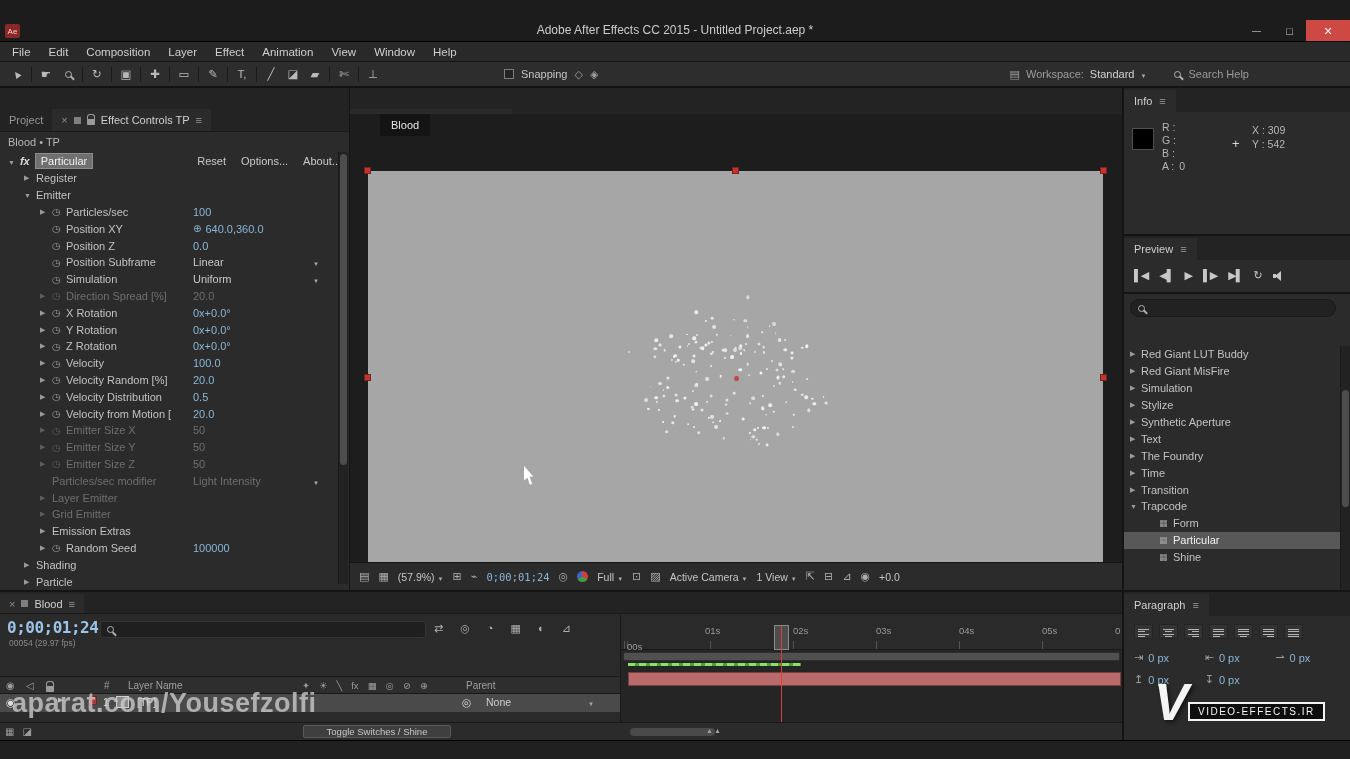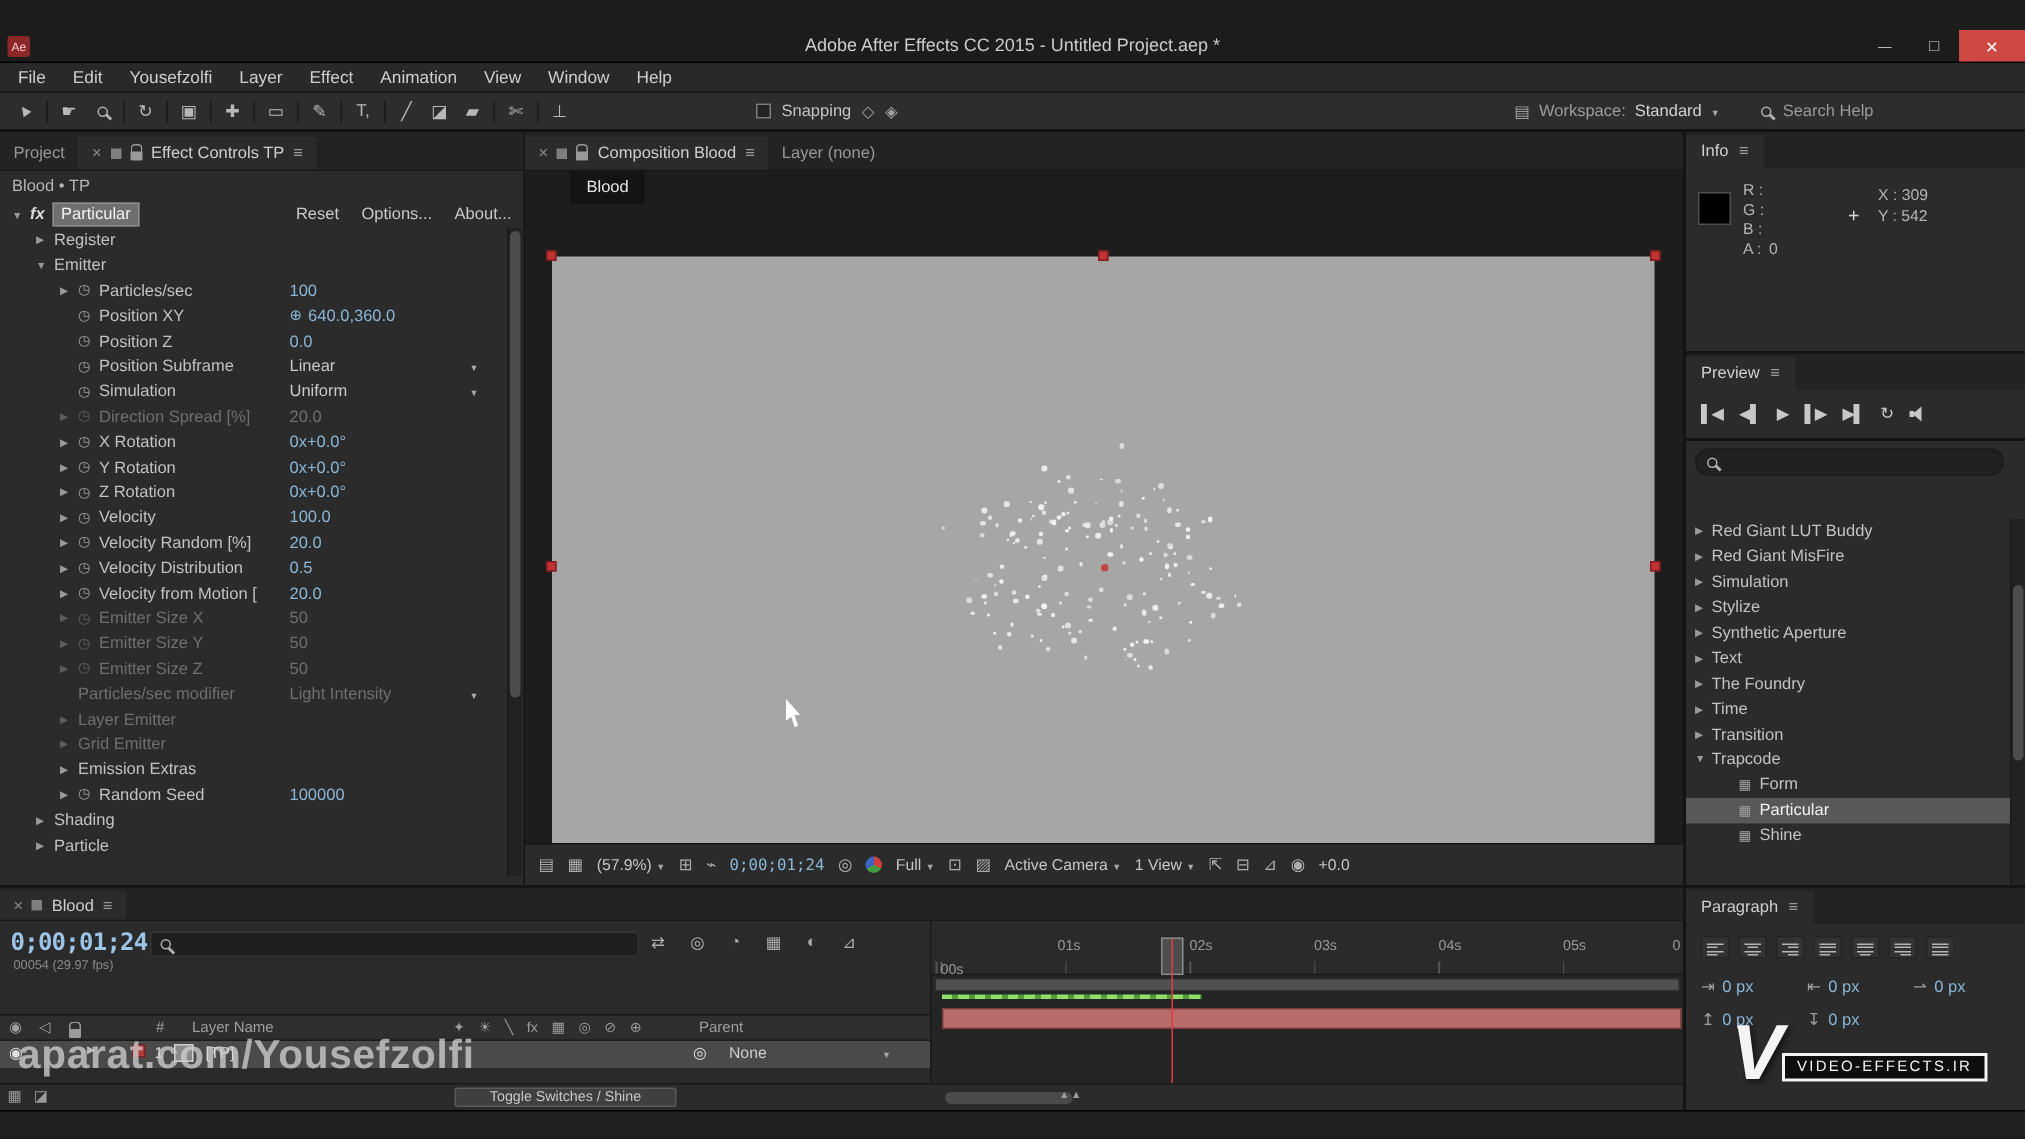--- a/index.html
+++ b/index.html
@@ -31,21 +31,21 @@
 .snap-cluster{display:flex;align-items:center;gap:7px;margin-left:120px;color:#c4c4c4}
 .cb{width:10px;height:10px;border:1px solid #7d7d7d;background:#232323;display:inline-block}
 .snap-ic{color:#9f9f9f;font-size:11px}
 .ws-cluster{display:flex;align-items:center;gap:6px;margin-left:auto;color:#9d9d9d}
 .ws-cluster .ws-val{color:#d2d2d2}
 .dd-ar{display:inline-block}
 .dd-ar::before{content:"▼";font-size:6px;color:#a8a8a8}
 .search-cluster{display:flex;align-items:center;gap:7px;margin-left:28px;margin-right:95px;color:#9a9a9a}
 
 
-.tabstrip{height:26px;background:#232323;display:flex;align-items:flex-end;border-bottom:1px solid #191919}
+.tabstrip{height:44px;background:#232323;display:flex;align-items:flex-end;border-bottom:1px solid #191919}
 .tab{height:22px;display:flex;align-items:center;padding:0 9px;gap:6px;font-size:11px;white-space:nowrap}
 .tab.active{background:#2b2b2b;color:#cfcfcf}
 .tab.inactive{color:#989898}
 .x-ic::before{content:"×";font-size:11px;color:#8d8d8d}
 .sq-ic{width:7px;height:7px;background:#7f7f7f;display:inline-block}
 .ham-ic::before{content:"≡";color:#9a9a9a;font-size:11px}
 .lock-ic{width:8px;height:6px;background:#9a9a9a;border-radius:1px;position:relative;display:inline-block;margin-top:4px}
 .lock-ic::before{content:"";position:absolute;width:6px;height:5px;border:1.5px solid #9a9a9a;border-bottom:none;border-radius:3px 3px 0 0;top:-5px;left:0px}
 .scroll-v{position:absolute;width:10px;background:#222;border-left:1px solid #1a1a1a}
 .scroll-thumb{position:absolute;left:1px;right:1px;background:#4d4d4d;border-radius:4px}
@@ -202,21 +202,21 @@
       <div class="win-btn close win-close"></div>
     </div>
   </div>
 
   <div class="menubar">
 
       <span class="menu-item">File</span>
 
       <span class="menu-item">Edit</span>
 
-      <span class="menu-item">Yousefzolfi</span>
+      <span class="menu-item">Composition</span>
 
       <span class="menu-item">Layer</span>
 
       <span class="menu-item">Effect</span>
 
       <span class="menu-item">Animation</span>
 
       <span class="menu-item">View</span>
 
       <span class="menu-item">Window</span>

